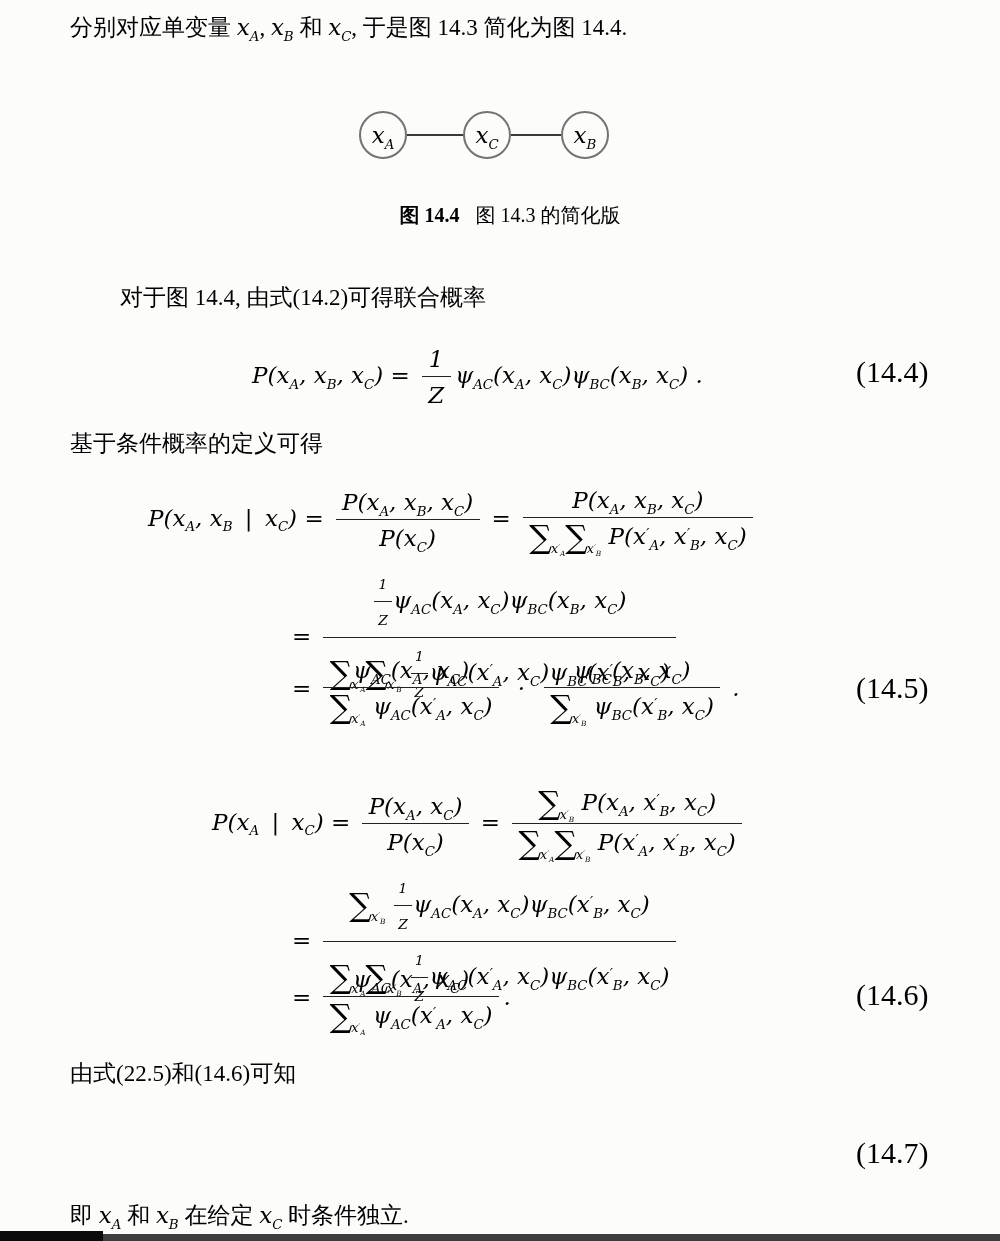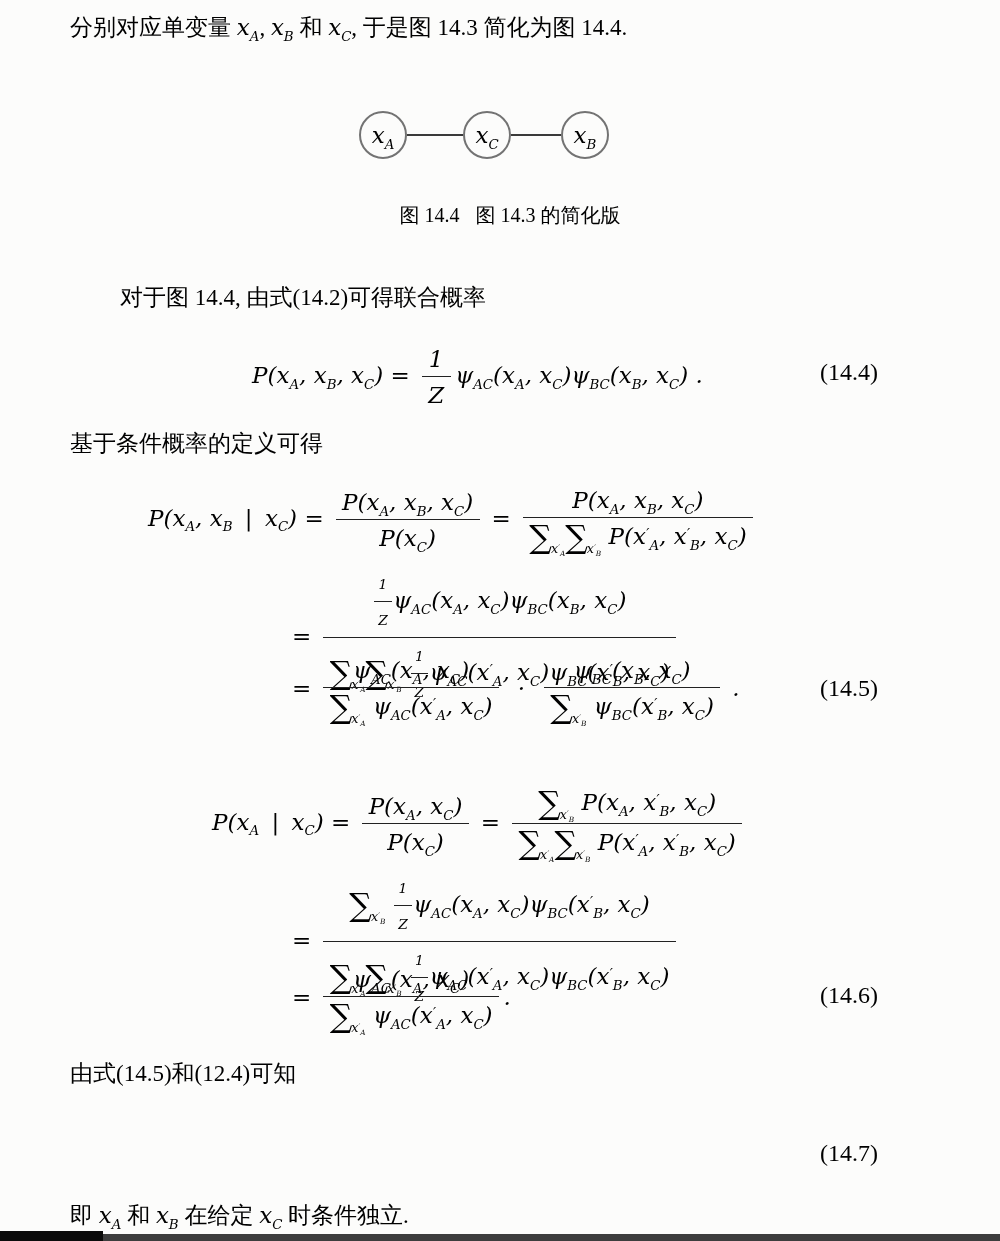--- a/index.html
+++ b/index.html
@@ -24,34 +24,34 @@
   sup.pr{font-size:0.6em;vertical-align:0.42em;line-height:0;margin-left:0.02em;}
   .frac{display:inline-block;vertical-align:middle;text-align:center;margin:0 0.2em;}
   .frac .num{display:block;padding:0 0.28em 2px;}
   .frac .den{display:block;border-top:1.5px solid #222;padding:3px 0.28em 0;}
   .sfrac{font-size:0.6em;margin:0 0.12em;}
   .sum{display:inline-block;font-style:normal;}
   .sum .sg{font-size:1.38em;line-height:0;vertical-align:-0.14em;}
   .sum sub.ss{font-size:0.55em;vertical-align:-0.75em;margin-left:-0.08em;font-style:italic;}
   .cdot{margin:0 0.3em;}
   .mid{margin:0 0.22em;}
-  .eqlabel{position:absolute;left:820px;font-size:24px;line-height:34px;}
+  .eqlabel{position:absolute;left:856px;font-size:30px;line-height:34px;}
   
   .figure{position:absolute;left:359px;top:111px;display:flex;align-items:center;}
   .node{
     width:48px;height:48px;border:2px solid #737373;border-radius:50%;
     box-sizing:border-box;display:flex;align-items:center;justify-content:center;
     background:#fcfcfb;
   }
   .node .nl{font-family:"DejaVu Serif",serif;font-style:italic;font-size:23px;line-height:1;}
   .edge{height:2px;background:#3a3a3a;}
   .edge.e1{width:56px;}
   .edge.e2{width:50px;}
   .caption{position:absolute;top:202px;left:10px;width:1000px;text-align:center;font-size:20px;}
-  .caption b{font-weight:normal;}
+  .caption b{font-weight:bold;}
   .caption .ct{margin-left:16px;}
   
   .bbar{position:absolute;left:0;right:0;bottom:0;height:7px;background:#3d3d3d;}
   .bbarleft{position:absolute;left:0;bottom:0;width:103px;height:10px;background:#0b0b0b;}
 </style>
 </head>
 <body>
 
 <div class="page">
 
@@ -85,21 +85,21 @@
   <div class="eqrow" style="top:485px;left:148px;">P(x<sub>A</sub>, x<sub>B</sub> <span class="mid">|</span> x<sub>C</sub>) = <span class="frac"><span class="num">P(x<sub>A</sub>, x<sub>B</sub>, x<sub>C</sub>)</span><span class="den">P(x<sub>C</sub>)</span></span> = <span class="frac"><span class="num">P(x<sub>A</sub>, x<sub>B</sub>, x<sub>C</sub>)</span><span class="den"><span class="sum"><span class="sg">∑</span><sub class="ss">x<sup class="pr">′</sup><sub>A</sub></sub></span><span class="sum"><span class="sg">∑</span><sub class="ss">x<sup class="pr">′</sup><sub>B</sub></sub></span> P(x<sup class="pr">′</sup><sub>A</sub>, x<sup class="pr">′</sup><sub>B</sub>, x<sub>C</sub>)</span></span></div>
   <div class="eqrow" style="top:569px;left:292px;">= <span class="frac"><span class="num"><span class="frac sfrac"><span class="num">1</span><span class="den">Z</span></span>ψ<sub>AC</sub>(x<sub>A</sub>, x<sub>C</sub>)ψ<sub>BC</sub>(x<sub>B</sub>, x<sub>C</sub>)</span><span class="den"><span class="sum"><span class="sg">∑</span><sub class="ss">x<sup class="pr">′</sup><sub>A</sub></sub></span><span class="sum"><span class="sg">∑</span><sub class="ss">x<sup class="pr">′</sup><sub>B</sub></sub></span> <span class="frac sfrac"><span class="num">1</span><span class="den">Z</span></span>ψ<sub>AC</sub>(x<sup class="pr">′</sup><sub>A</sub>, x<sub>C</sub>)ψ<sub>BC</sub>(x<sup class="pr">′</sup><sub>B</sub>, x<sub>C</sub>)</span></span></div>
   <div class="eqrow" style="top:655px;left:292px;">= <span class="frac"><span class="num">ψ<sub>AC</sub>(x<sub>A</sub>, x<sub>C</sub>)</span><span class="den"><span class="sum"><span class="sg">∑</span><sub class="ss">x<sup class="pr">′</sup><sub>A</sub></sub></span> ψ<sub>AC</sub>(x<sup class="pr">′</sup><sub>A</sub>, x<sub>C</sub>)</span></span> <span class="cdot">·</span> <span class="frac"><span class="num">ψ<sub>BC</sub>(x<sub>B</sub>, x<sub>C</sub>)</span><span class="den"><span class="sum"><span class="sg">∑</span><sub class="ss">x<sup class="pr">′</sup><sub>B</sub></sub></span> ψ<sub>BC</sub>(x<sup class="pr">′</sup><sub>B</sub>, x<sub>C</sub>)</span></span> .</div>
   <div class="eqlabel" style="top:671px;">(14.5)</div>
 
   <div class="eqrow" style="top:787px;left:212px;">P(x<sub>A</sub> <span class="mid">|</span> x<sub>C</sub>) = <span class="frac"><span class="num">P(x<sub>A</sub>, x<sub>C</sub>)</span><span class="den">P(x<sub>C</sub>)</span></span> = <span class="frac"><span class="num"><span class="sum"><span class="sg">∑</span><sub class="ss">x<sup class="pr">′</sup><sub>B</sub></sub></span> P(x<sub>A</sub>, x<sup class="pr">′</sup><sub>B</sub>, x<sub>C</sub>)</span><span class="den"><span class="sum"><span class="sg">∑</span><sub class="ss">x<sup class="pr">′</sup><sub>A</sub></sub></span><span class="sum"><span class="sg">∑</span><sub class="ss">x<sup class="pr">′</sup><sub>B</sub></sub></span> P(x<sup class="pr">′</sup><sub>A</sub>, x<sup class="pr">′</sup><sub>B</sub>, x<sub>C</sub>)</span></span></div>
   <div class="eqrow" style="top:873px;left:292px;">= <span class="frac"><span class="num"><span class="sum"><span class="sg">∑</span><sub class="ss">x<sup class="pr">′</sup><sub>B</sub></sub></span> <span class="frac sfrac"><span class="num">1</span><span class="den">Z</span></span>ψ<sub>AC</sub>(x<sub>A</sub>, x<sub>C</sub>)ψ<sub>BC</sub>(x<sup class="pr">′</sup><sub>B</sub>, x<sub>C</sub>)</span><span class="den"><span class="sum"><span class="sg">∑</span><sub class="ss">x<sup class="pr">′</sup><sub>A</sub></sub></span><span class="sum"><span class="sg">∑</span><sub class="ss">x<sup class="pr">′</sup><sub>B</sub></sub></span> <span class="frac sfrac"><span class="num">1</span><span class="den">Z</span></span>ψ<sub>AC</sub>(x<sup class="pr">′</sup><sub>A</sub>, x<sub>C</sub>)ψ<sub>BC</sub>(x<sup class="pr">′</sup><sub>B</sub>, x<sub>C</sub>)</span></span></div>
   <div class="eqrow" style="top:964px;left:292px;">= <span class="frac"><span class="num">ψ<sub>AC</sub>(x<sub>A</sub>, x<sub>C</sub>)</span><span class="den"><span class="sum"><span class="sg">∑</span><sub class="ss">x<sup class="pr">′</sup><sub>A</sub></sub></span> ψ<sub>AC</sub>(x<sup class="pr">′</sup><sub>A</sub>, x<sub>C</sub>)</span></span>.</div>
   <div class="eqlabel" style="top:978px;">(14.6)</div>
 
-  <div class="para" style="top:1056px;left:70px;"><span class="rm">由式(14.5)和(12.4)可知</span></div>
+  <div class="para" style="top:1056px;left:70px;"><span class="rm">由式(22.5)和(14.6)可知</span></div>
 
   <div class="eqlabel" style="top:1136px;">(14.7)</div>
 
   <div class="para" style="top:1198px;left:70px;"><span class="rm">即 </span>x<sub>A</sub><span class="rm"> 和 </span>x<sub>B</sub><span class="rm"> 在给定 </span>x<sub>C</sub><span class="rm"> 时条件独立.</span></div>
 
   <div class="bbar"></div>
   <div class="bbarleft"></div>
 </div>
 
 </body></html>

